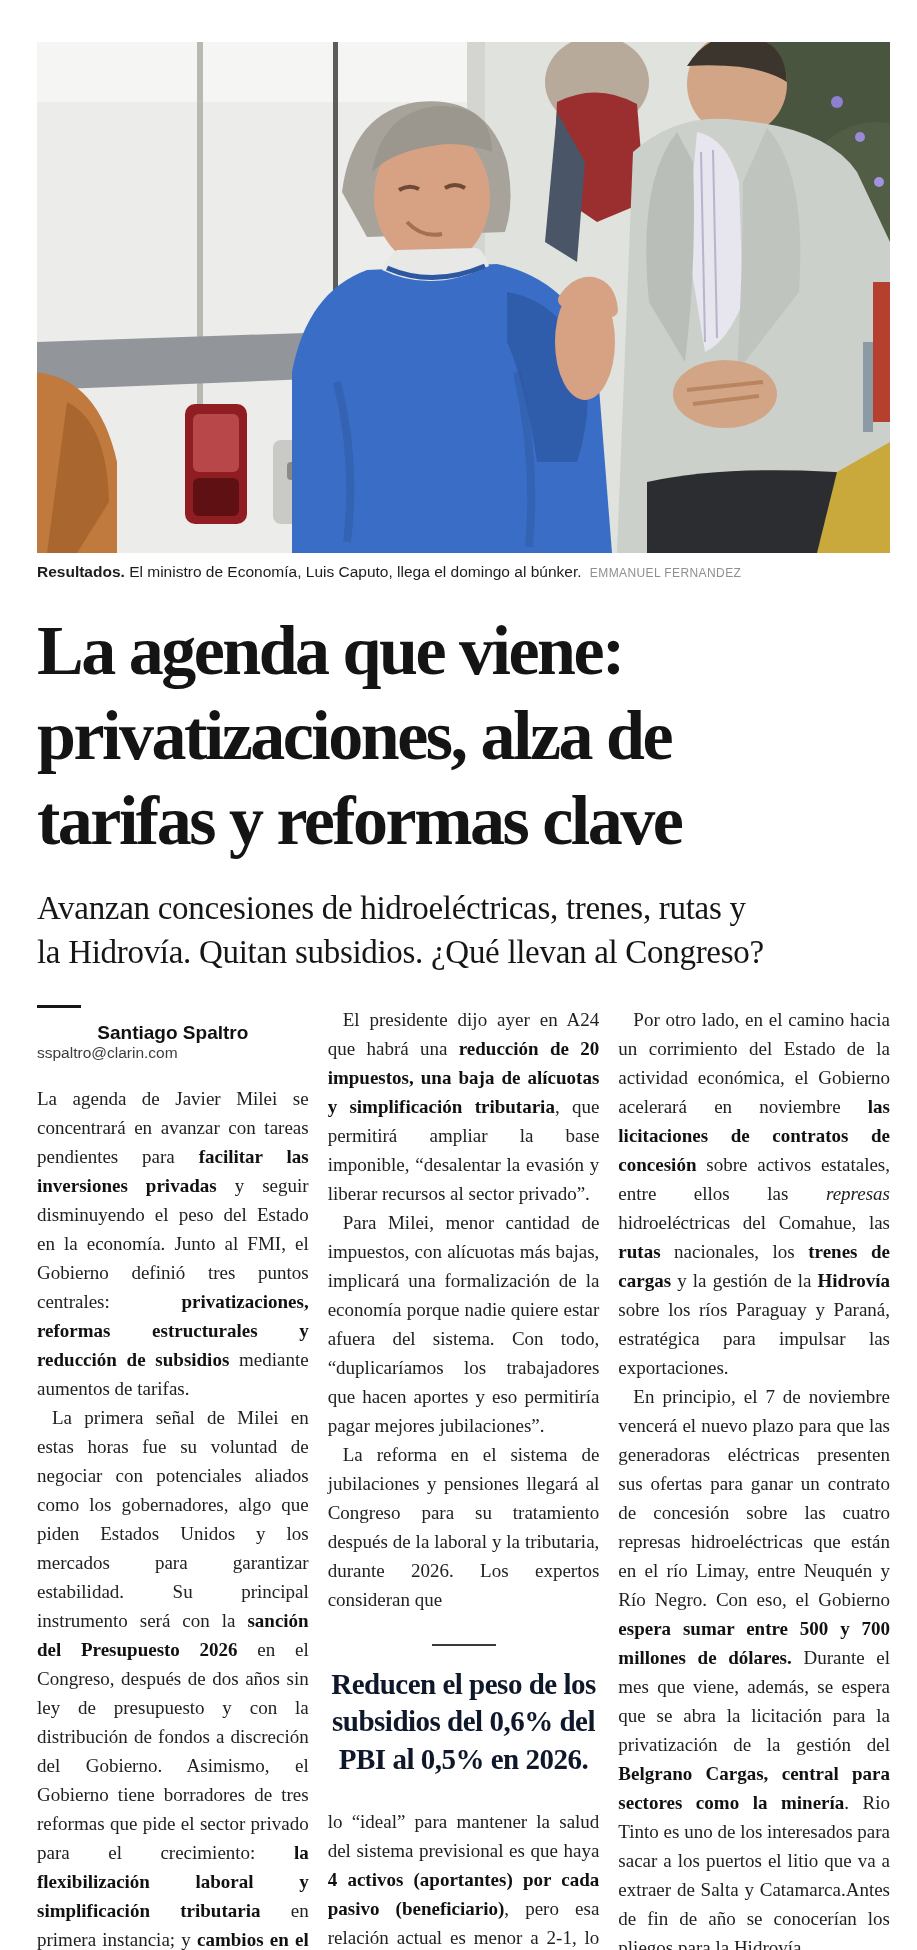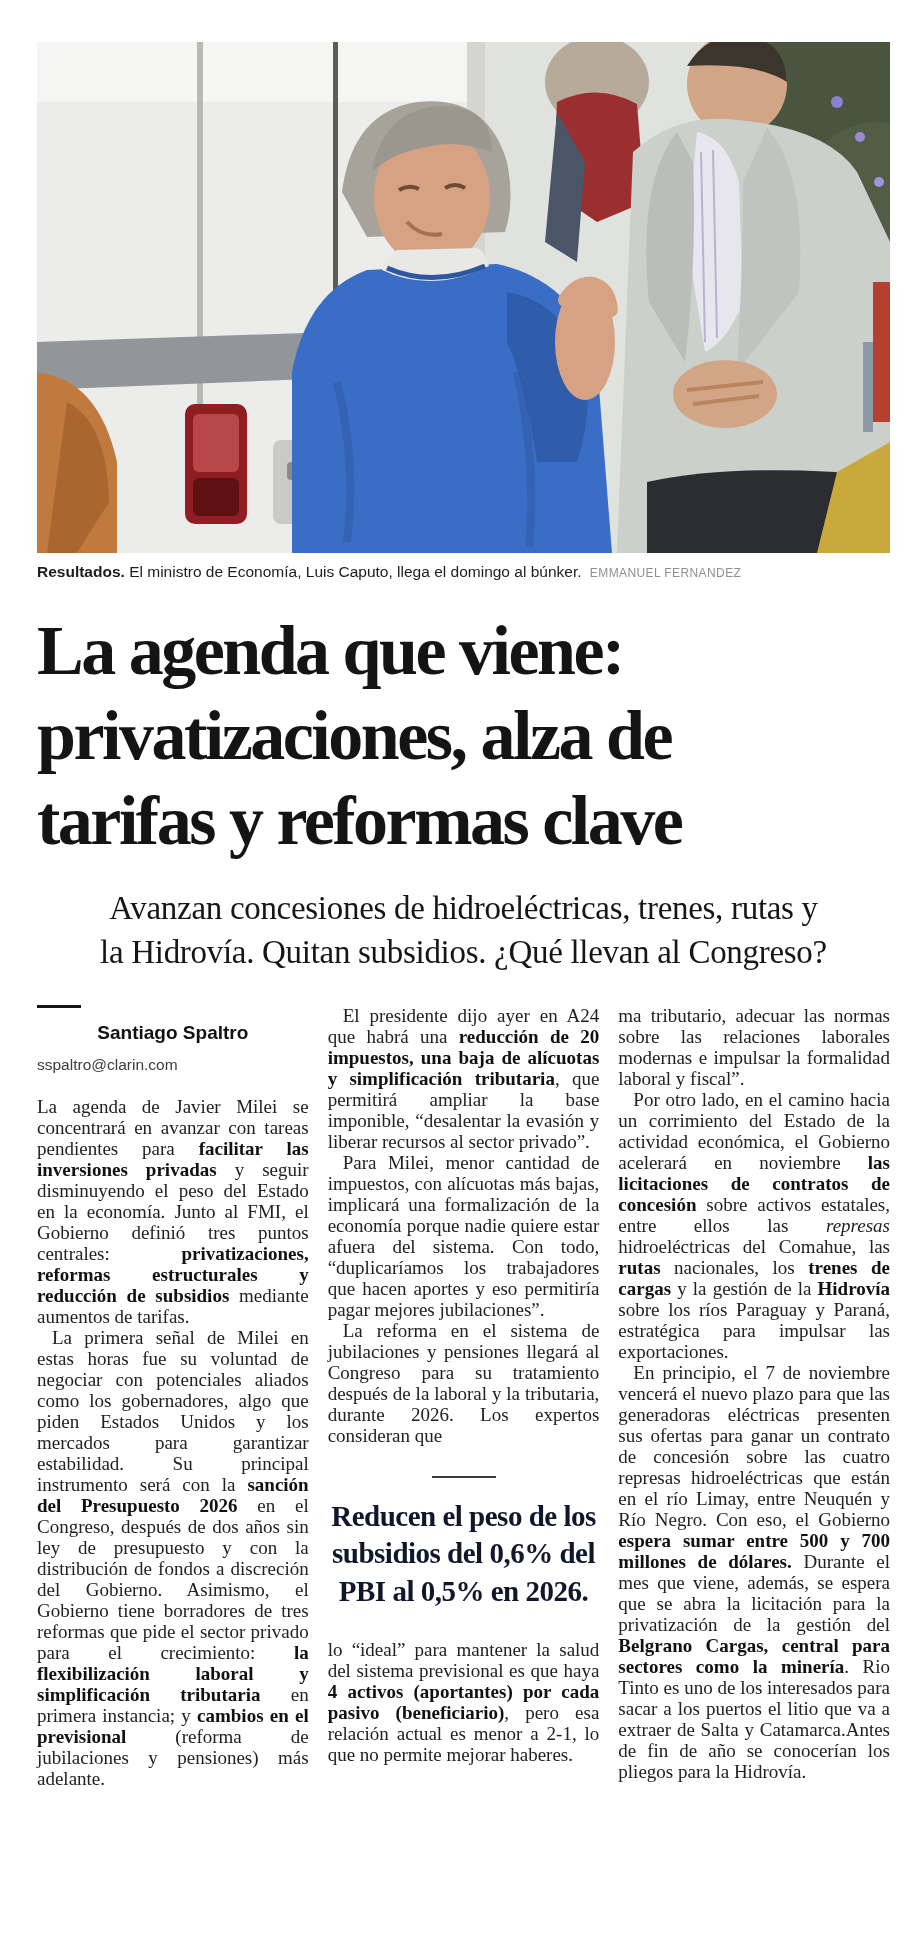--- a/index.html
+++ b/index.html
@@ -43,36 +43,35 @@
     white-space:pre-line;
   }
   h2.subheadline {
     margin-top:24px;
     font-family:"Liberation Serif", serif;
     font-weight:normal;
     font-size:33px; line-height:1.32;
     letter-spacing:-.3px;
     color:#161616;
     white-space:pre-line;
-    text-align:center;
   }
 
   
   .columns {
     display:flex; gap:19px; margin-top:30px;
     align-items:flex-start;
   }
   .col { width:272px; }
   .byline { margin-bottom:22px; font-family:"Liberation Sans", sans-serif; }
   .byline-rule { width:44px; height:3px; background:#161616; margin-bottom:14px; }
   .byline-name { font-weight:bold; font-size:19px; color:#111;text-align:center; }
-  .byline-email { font-size:15.5px; color:#3c3c3c; margin-top:12px; }
+  .byline-email { font-size:15.5px; color:#3c3c3c; margin-top:0; }
 
   p.para {
-    font-size:19px; line-height:21px;
+    font-size:19px; line-height:29px;
     text-align:justify;
     color:#212121;
   }
   p.para.indent { text-indent:15px; }
   p.para b { font-weight:bold; color:#111; }
 
   .pullquote { margin:30px 0 28px 0; text-align:center; }
   .pq-rule { width:64px; height:2px; background:#3a3a3a; margin:0 auto 20px auto; }
   .pq-text {
     font-family:"Liberation Serif", serif;
@@ -206,19 +205,18 @@
         <div class="pullquote">
           <div class="pq-rule"></div>
           <div class="pq-text">Reducen el peso de los
 subsidios del 0,6% del
 PBI al 0,5% en 2026.</div>
         </div>
         <p class="para"><span>lo “ideal” para mantener la salud del sistema previsional es que haya </span><b>4 activos (aportantes) por cada pasivo (beneficiario)</b><span>, pero esa relación actual es menor a 2-1, lo que no permite mejorar haberes.</span></p>
         <p class="para indent"></p>
       </div>
     <div class="col">
-        <p class="para"><span>ma tributario, adecuar las normas sobre las relaciones laborales modernas e impulsar la formalidad laboral y fiscal”.</span></p>
         <p class="para indent"><span>Por otro lado, en el camino hacia un corrimiento del Estado de la actividad económica, el Gobierno acelerará en noviembre </span><b>las licitaciones de contratos de concesión</b><span> sobre activos estatales, entre ellos las </span><i>represas</i><span> hidroeléctricas del Comahue, las </span><b>rutas</b><span> nacionales, los </span><b>trenes de cargas</b><span> y la gestión de la </span><b>Hidrovía</b><span> sobre los ríos Paraguay y Paraná, estratégica para impulsar las exportaciones.</span></p>
         <p class="para indent"><span>En principio, el 7 de noviembre vencerá el nuevo plazo para que las generadoras eléctricas presenten sus ofertas para ganar un contrato de concesión sobre las cuatro represas hidroeléctricas que están en el río Limay, entre Neuquén y Río Negro. Con eso, el Gobierno </span><b>espera sumar entre 500 y 700 millones de dólares.</b><span> Durante el mes que viene, además, se espera que se abra la licitación para la privatización de la gestión del </span><b>Belgrano Cargas, central para sectores como la minería</b><span>. Rio Tinto es uno de los interesados para sacar a los puertos el litio que va a extraer de Salta y Catamarca.Antes de fin de año se conocerían los pliegos para la Hidrovía.</span></p>
       </div>
   </div>
 
 </div>
 
 </body></html>

